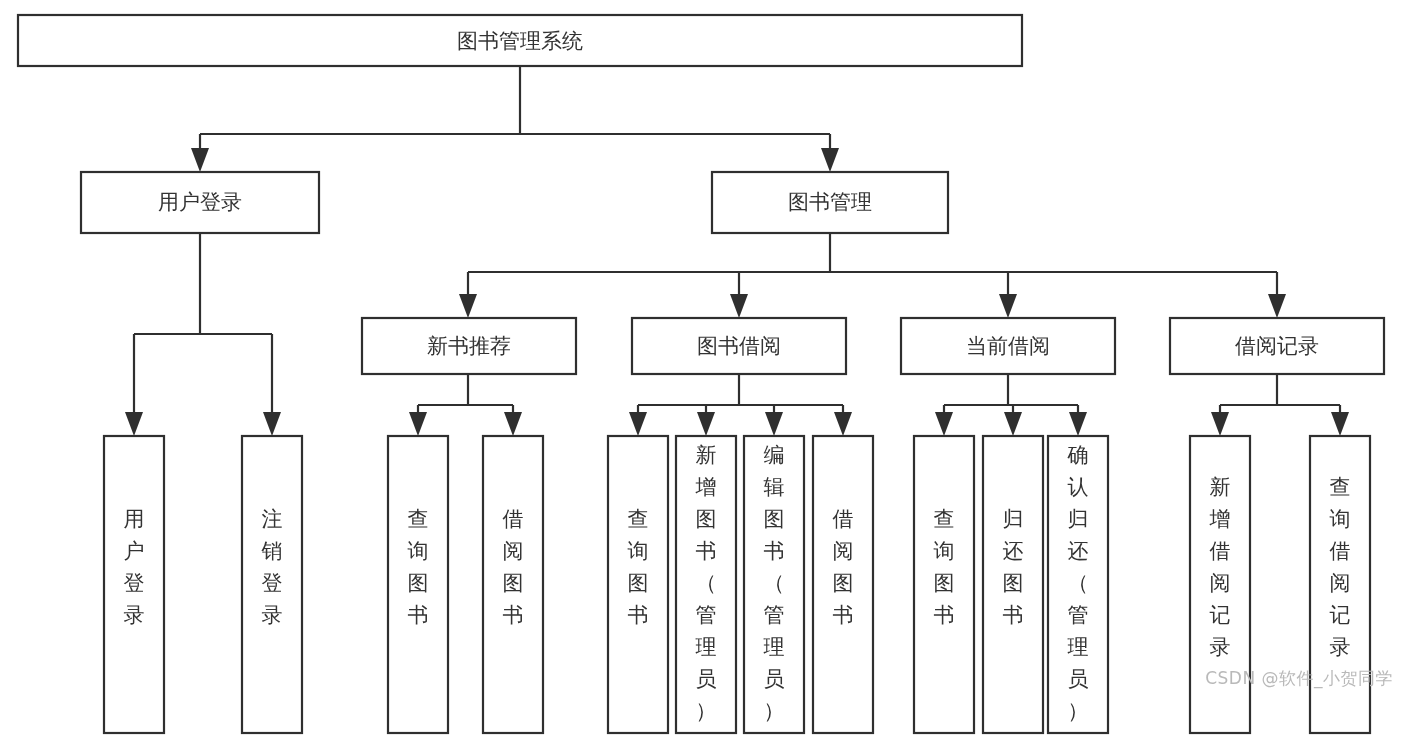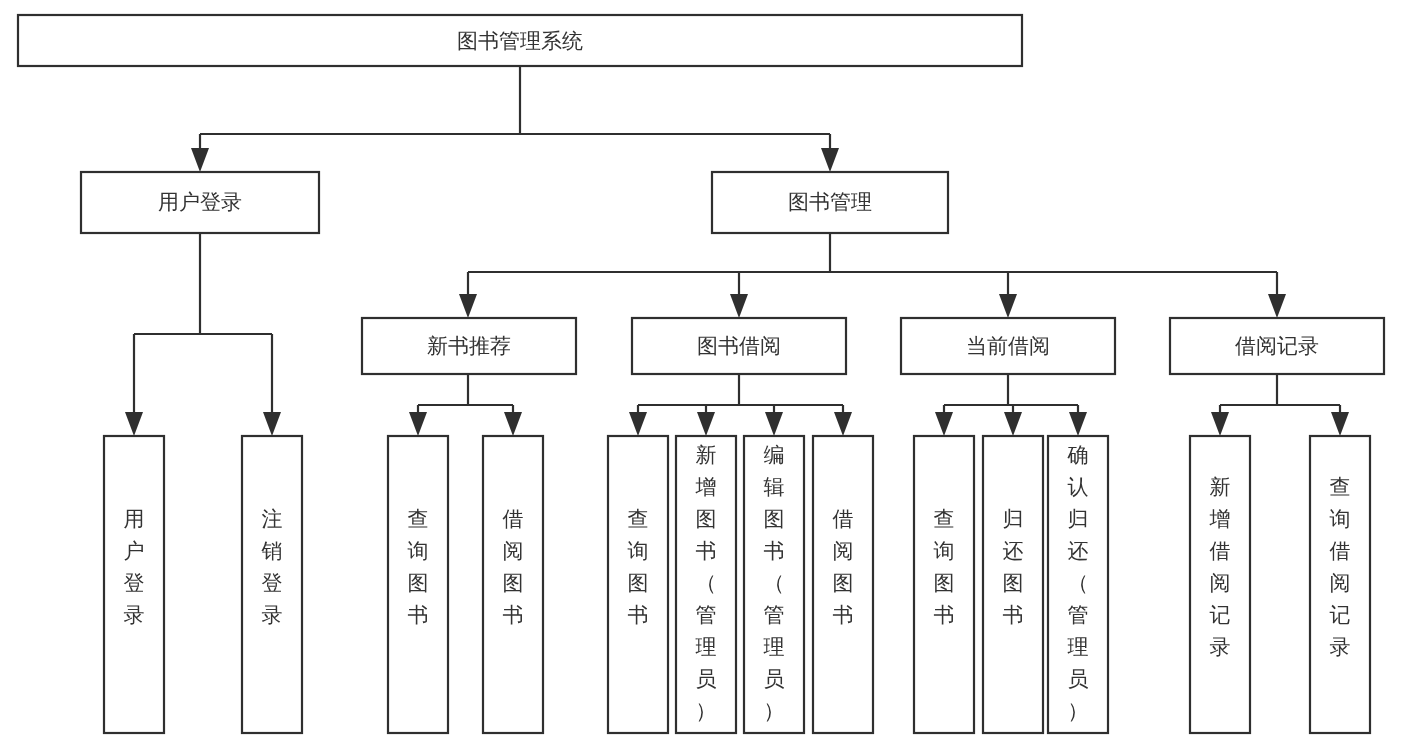--- a/index.html
+++ b/index.html
@@ -232,14 +232,15 @@
       <rect class="node-box" x="1190" y="436" width="60" height="297"></rect>
       <text class="node-label-vertical" x="1220" y="494"><tspan x="1220" y="494">新</tspan><tspan x="1220" y="526">增</tspan><tspan x="1220" y="558">借</tspan><tspan x="1220" y="590">阅</tspan><tspan x="1220" y="622">记</tspan><tspan x="1220" y="654">录</tspan></text>
     </g>
     <g>
       <rect class="node-box" x="1310" y="436" width="60" height="297"></rect>
       <text class="node-label-vertical" x="1340" y="494"><tspan x="1340" y="494">查</tspan><tspan x="1340" y="526">询</tspan><tspan x="1340" y="558">借</tspan><tspan x="1340" y="590">阅</tspan><tspan x="1340" y="622">记</tspan><tspan x="1340" y="654">录</tspan></text>
     </g>
 
   </svg>
 
+  <div class="watermark-text">CSDN @软件_小贺同学</div>
 
 </div>
 
 </body></html>

